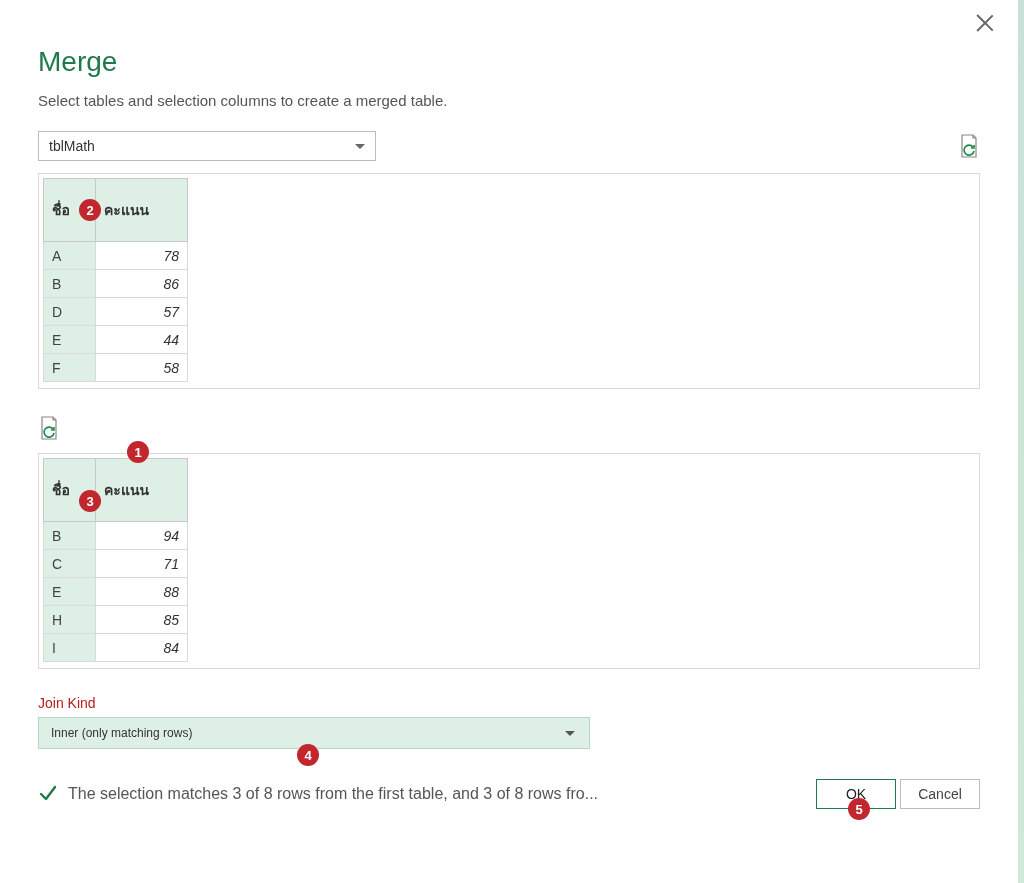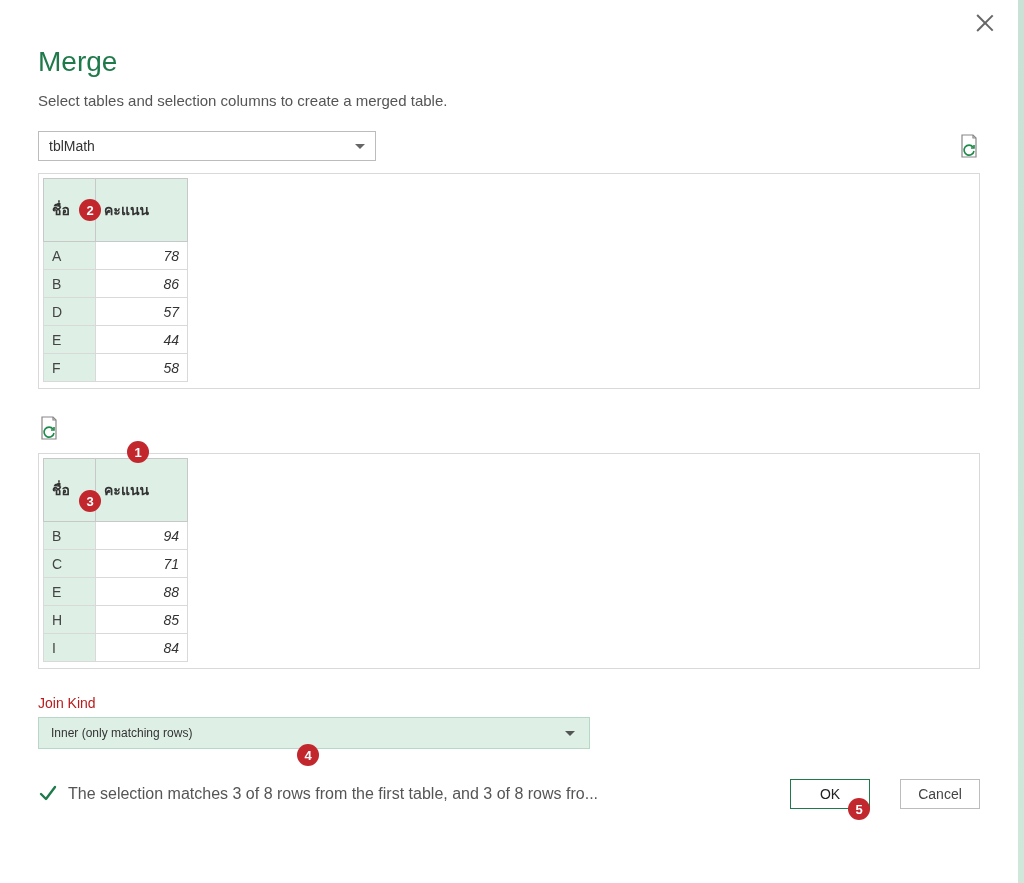--- a/index.html
+++ b/index.html
@@ -167,21 +167,21 @@
     display: flex;
     align-items: center;
     gap: 10px;
     color: #555;
     font-size: 16px;
   }
   .check {
     width: 20px; height: 20px;
     color: #1e7a4a;
   }
-  .buttons { display: flex; gap: 30px; }
+  .buttons { display: flex; gap: 4px; }
   .btn {
     width: 80px; height: 30px;
     border: 1px solid #bcbcbc;
     background: #fff;
     font-size: 14px;
     cursor: pointer;
     display: flex;
     align-items: center;
     justify-content: center;
   }

